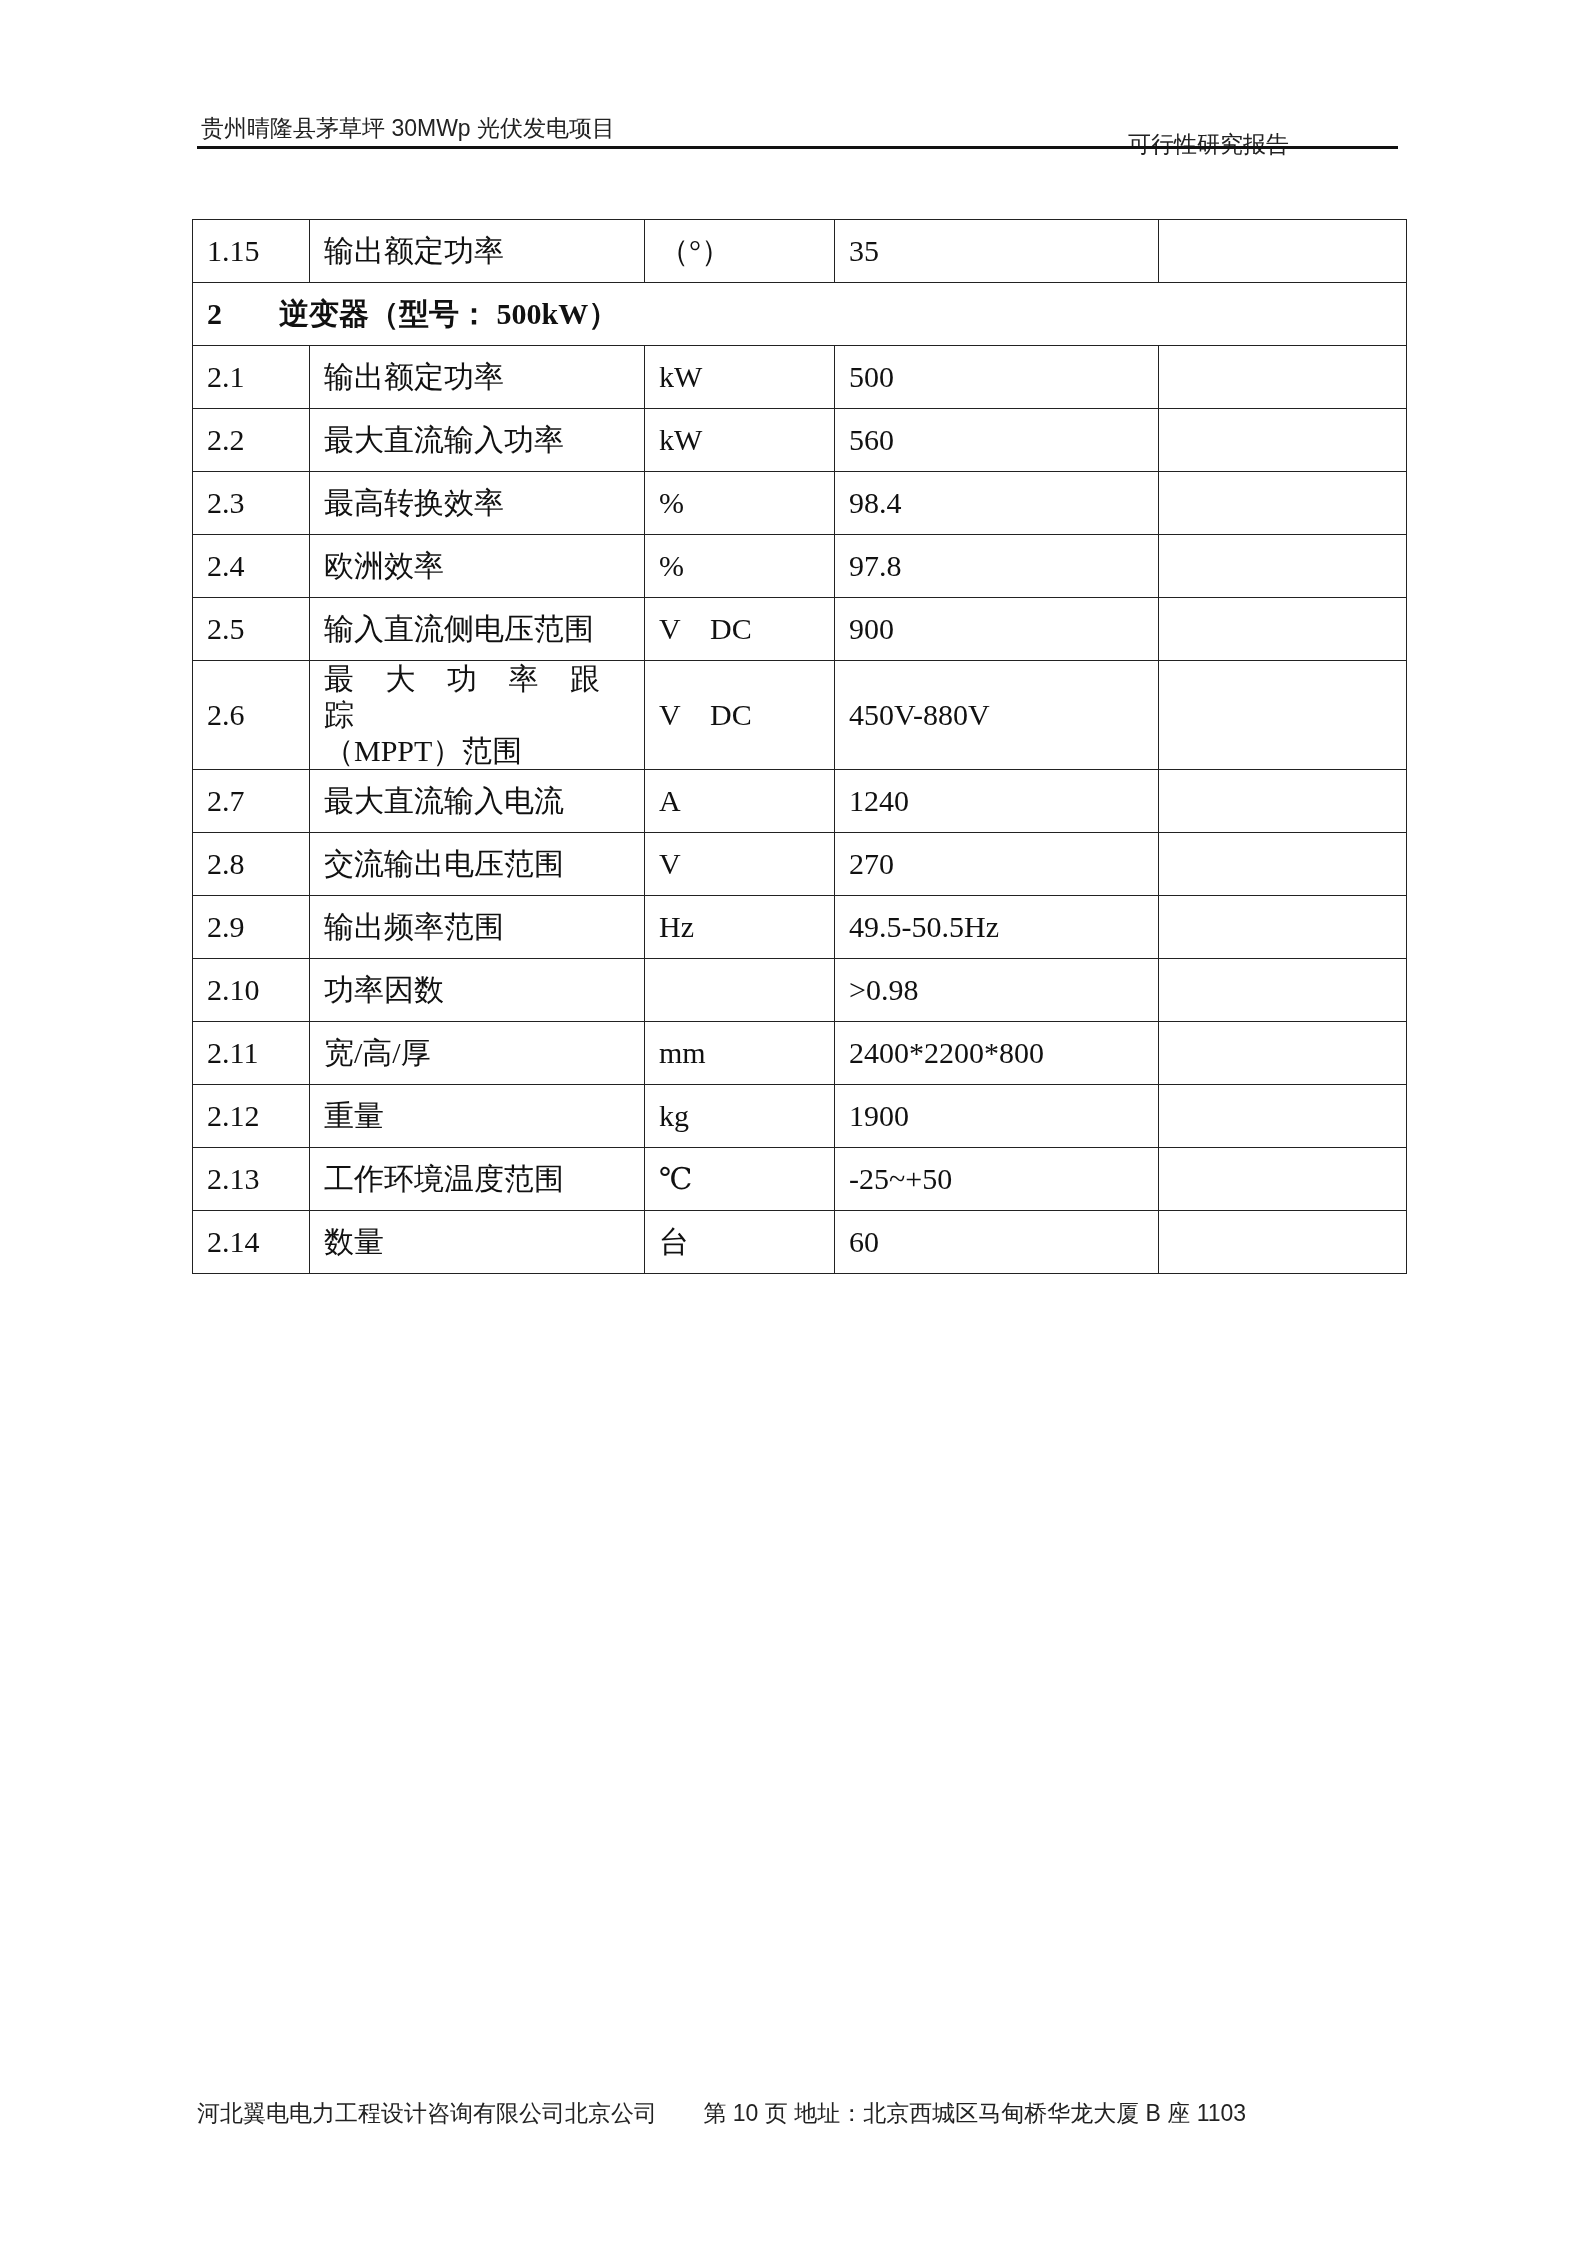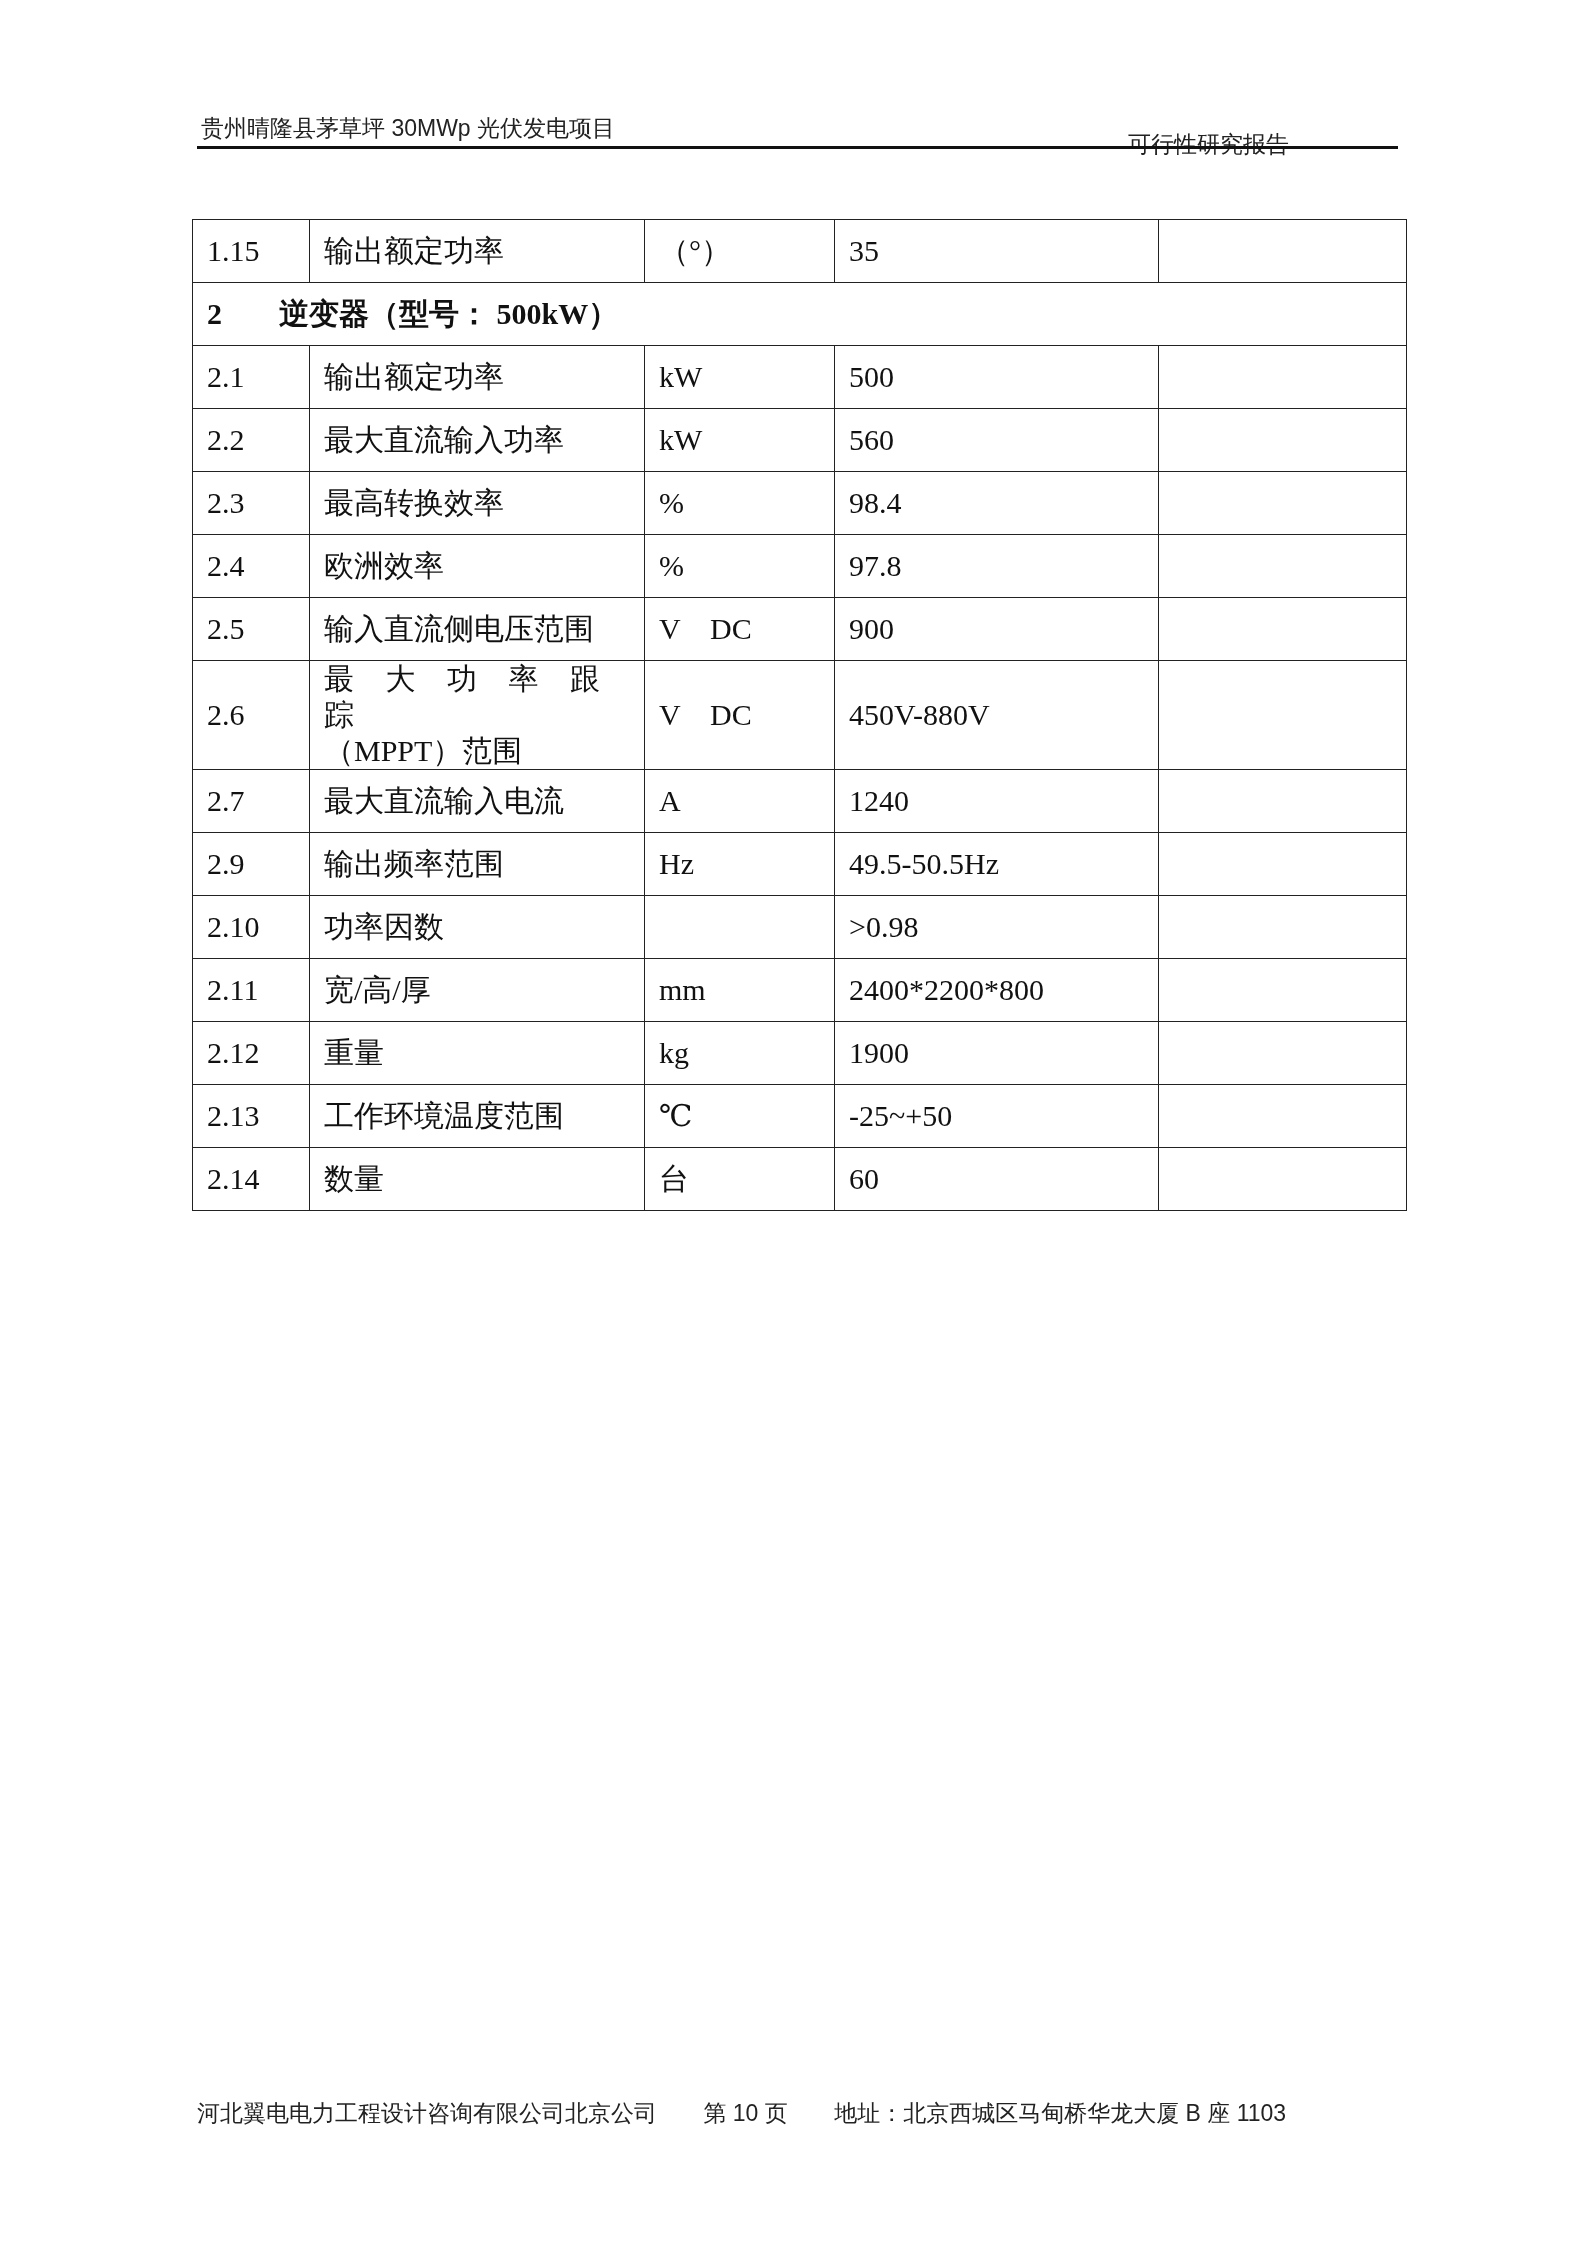--- a/index.html
+++ b/index.html
@@ -19,21 +19,21 @@
   table.spec col.c4 { width: 324px; }
   table.spec col.c5 { width: 248px; }
   td.section { font-weight: bold; padding-left: 14px; }
   td.section .num { display: inline-block; width: 72px; }
   tr.tall td { height: 83px; }
   .spread { letter-spacing: 12px; }
 
   .page-footer { position: absolute; left: 197px; top: 2098px; width: 1220px; font-family: "Liberation Sans", "DejaVu Sans", sans-serif; font-size: 23px; color: #222; white-space: nowrap; }
   .page-footer span { display: inline-block; }
   .footer-company { margin-right: 40px; }
-  .footer-page { margin-right: 40px; }
+  .footer-page { }
 </style>
 </head>
 <body>
 
 <div class="page-header">
   <span class="left">贵州晴隆县茅草坪 30MWp 光伏发电项目</span>
   <span class="right">可行性研究报告</span>
 </div>
 <div class="header-rule"></div>
 
@@ -104,20 +104,27 @@
       <td></td>
     </tr>
     <tr>
       <td>2.7</td>
       <td>最大直流输入电流</td>
       <td>A</td>
       <td>1240</td>
       <td></td>
     </tr>
     <tr>
+      <td>2.8</td>
+      <td>交流输出电压范围</td>
+      <td>V</td>
+      <td>270</td>
+      <td></td>
+    </tr>
+    <tr>
       <td>2.9</td>
       <td>输出频率范围</td>
       <td>Hz</td>
       <td>49.5-50.5Hz</td>
       <td></td>
     </tr>
     <tr>
       <td>2.10</td>
       <td>功率因数</td>
       <td></td>

